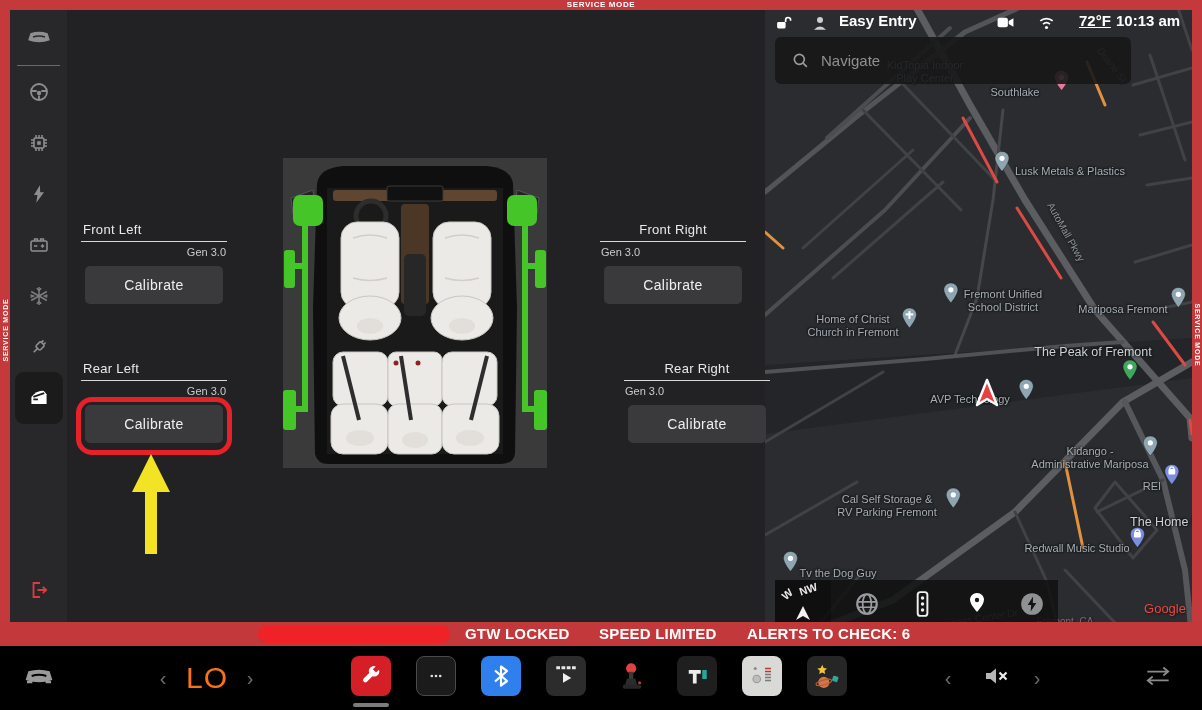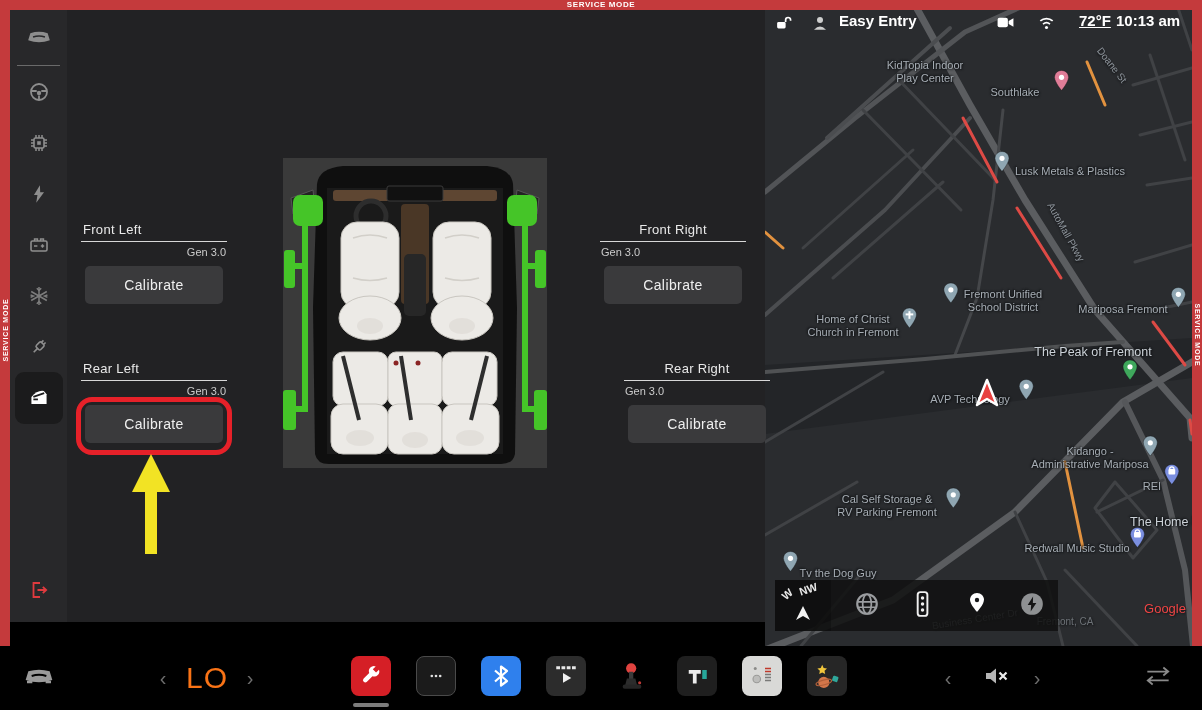--- a/index.html
+++ b/index.html
@@ -226,20 +226,27 @@
             </svg></span>
         </div>
       </div>
 
     <div class="nav-arrow" id="nav-arrow" style="left: 222px; top: 385px;">
       <svg width="26" height="30" viewBox="0 0 26 30">
           <path d="M13 2 L23 27 L13 21 L3 27 Z" fill="#e8403f" stroke="#fff" stroke-width="2.5" stroke-linejoin="round"></path>
         </svg>
     </div>
 
+    <div class="searchbox">
+      <svg width="20" height="20" viewBox="0 0 24 24">
+        <circle cx="10" cy="10" r="6" fill="none" stroke="#9a9a9c" stroke-width="2"></circle>
+        <path d="M14.5 14.5 L19 19" stroke="#9a9a9c" stroke-width="2"></path>
+      </svg>
+      <span class="ph">Navigate</span>
+    </div>
 
     <div class="statusbar">
       <span class="sb-item" style="left:10px;top:5px;">
         <svg width="17" height="17" viewBox="0 0 24 24">
             <rect x="3" y="10" width="12" height="9" rx="2" fill="#fff"></rect>
             <path d="M15 10 V7 a3.5 3.5 0 0 1 7 0 V8" stroke="#fff" stroke-width="2.4" fill="none"></path>
           </svg>
       </span>
       <span class="sb-item" style="left:46px;top:4px;">
         <svg width="18" height="18" viewBox="0 0 24 24">
@@ -462,20 +469,26 @@
   <div class="frame-top">
     <span class="fm-label">SERVICE MODE</span>
   </div>
   <div class="frame-left">
     <span class="vlabel">SERVICE MODE</span>
   </div>
   <div class="frame-right">
     <span class="vlabel">SERVICE MODE</span>
   </div>
 
+  <div class="banner">
+    <div class="redact"></div>
+    <span class="b-txt" style="left:465px;">GTW LOCKED</span>
+    <span class="b-txt" style="left:599px;">SPEED LIMITED</span>
+    <span class="b-txt" style="left:747px;">ALERTS TO CHECK: 6</span>
+  </div>
 
   <div class="taskbar">
     <span class="tb-abs" style="left:39px;">
       <svg width="32" height="24" viewBox="0 0 24 16">
           <path d="M2 11 L4 4.5 Q12 2 20 4.5 L22 11 Q12 14.5 2 11 Z" fill="#9a9a9a"></path>
           <path d="M6.5 8 q5.5 -1.8 11 0" stroke="#000" stroke-width="1.4" fill="none"></path>
           <path d="M3 12.5 h4 M17 12.5 h4" stroke="#9a9a9a" stroke-width="2"></path>
         </svg>
     </span>
     <span class="tb-abs chev" style="left:163px;">‹</span>

